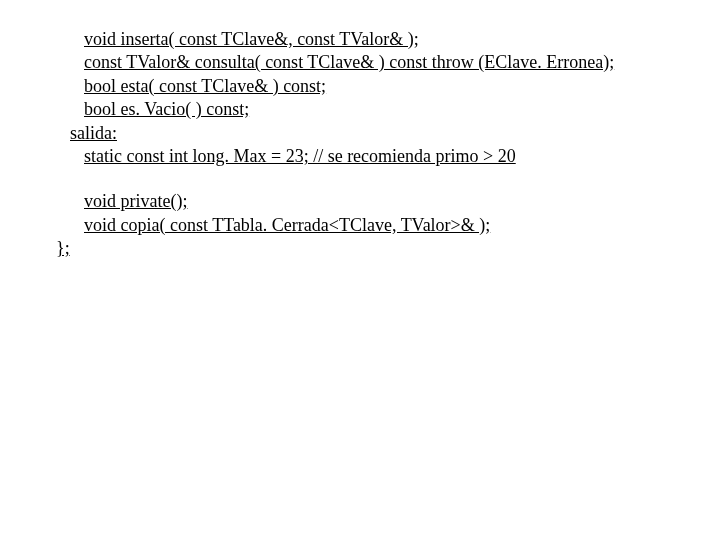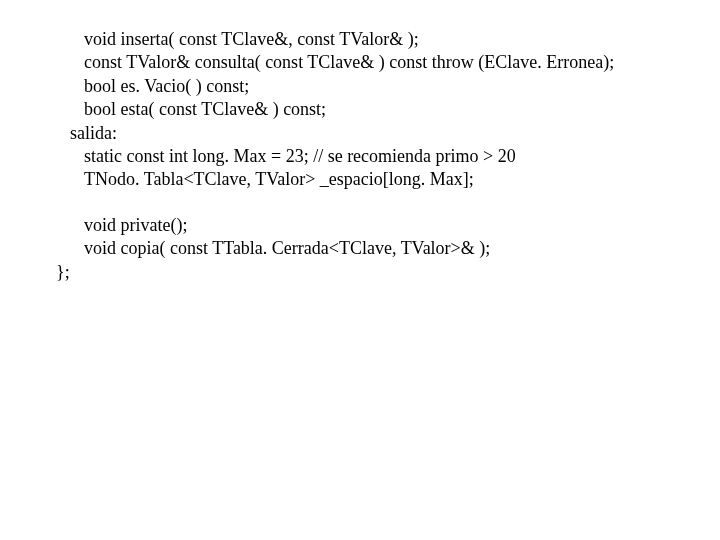--- a/index.html
+++ b/index.html
@@ -9,37 +9,37 @@
     height: 540px;
     background: #ffffff;
     font-family: "Times New Roman", Times, serif;
     font-size: 18px;
     color: #000000;
     line-height: 1.3;
   }
   .page {
     padding: 28px 20px 20px 56px;
     box-sizing: border-box;
+    text-decoration: underline;
   }
   .code-line {
     white-space: pre;
     font-family: "Times New Roman", Times, serif;
   }
   .indent-1 { padding-left: 14px; }
   .indent-2 { padding-left: 28px; }
   .block-gap { height: 22px; }
 </style>
 </head>
 <body>
 
 <div class="page">
   <div class="code-line indent-2">void inserta( const TClave&amp;, const TValor&amp; );</div>
   <div class="code-line indent-2">const TValor&amp; consulta( const TClave&amp; ) const throw (EClave. Erronea);</div>
+  <div class="code-line indent-2">bool esta( const TClave&amp; ) const;</div>
   <div class="code-line indent-2">bool es. Vacio( ) const;</div>
-  <div class="code-line indent-2">bool esta( const TClave&amp; ) const;</div>
   <div class="code-line indent-1">salida:</div>
   <div class="code-line indent-2">static const int long. Max = 23; // se recomienda primo &gt; 20</div>
-  <div class="code-line indent-2">TNodo. Tabla&lt;TClave, TValor&gt; _espacio[long. Max];</div>
   <div class="block-gap"></div>
   <div class="code-line indent-2">void private();</div>
   <div class="code-line indent-2">void copia( const TTabla. Cerrada&lt;TClave, TValor&gt;&amp; );</div>
   <div class="code-line">};</div>
 </div>
 
 </body></html>

